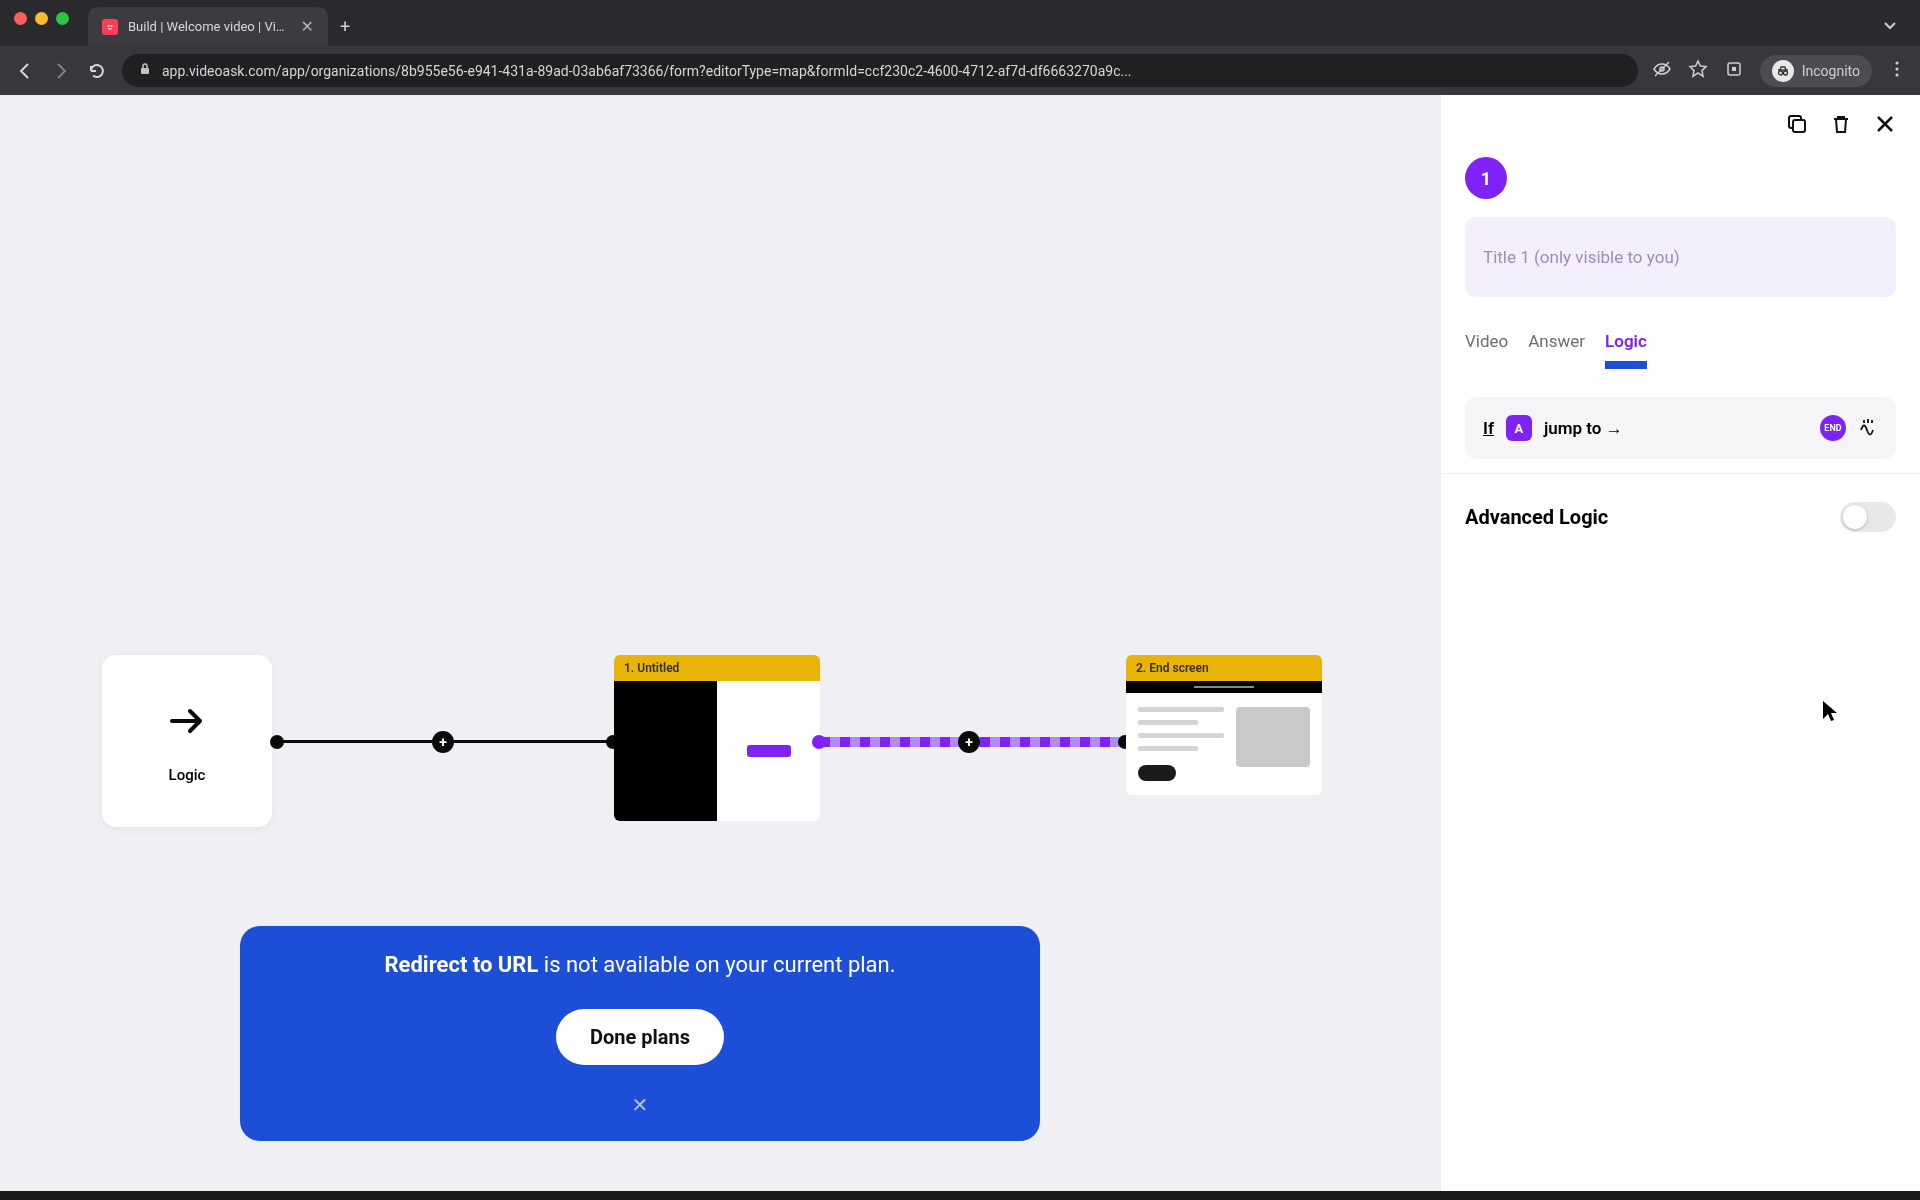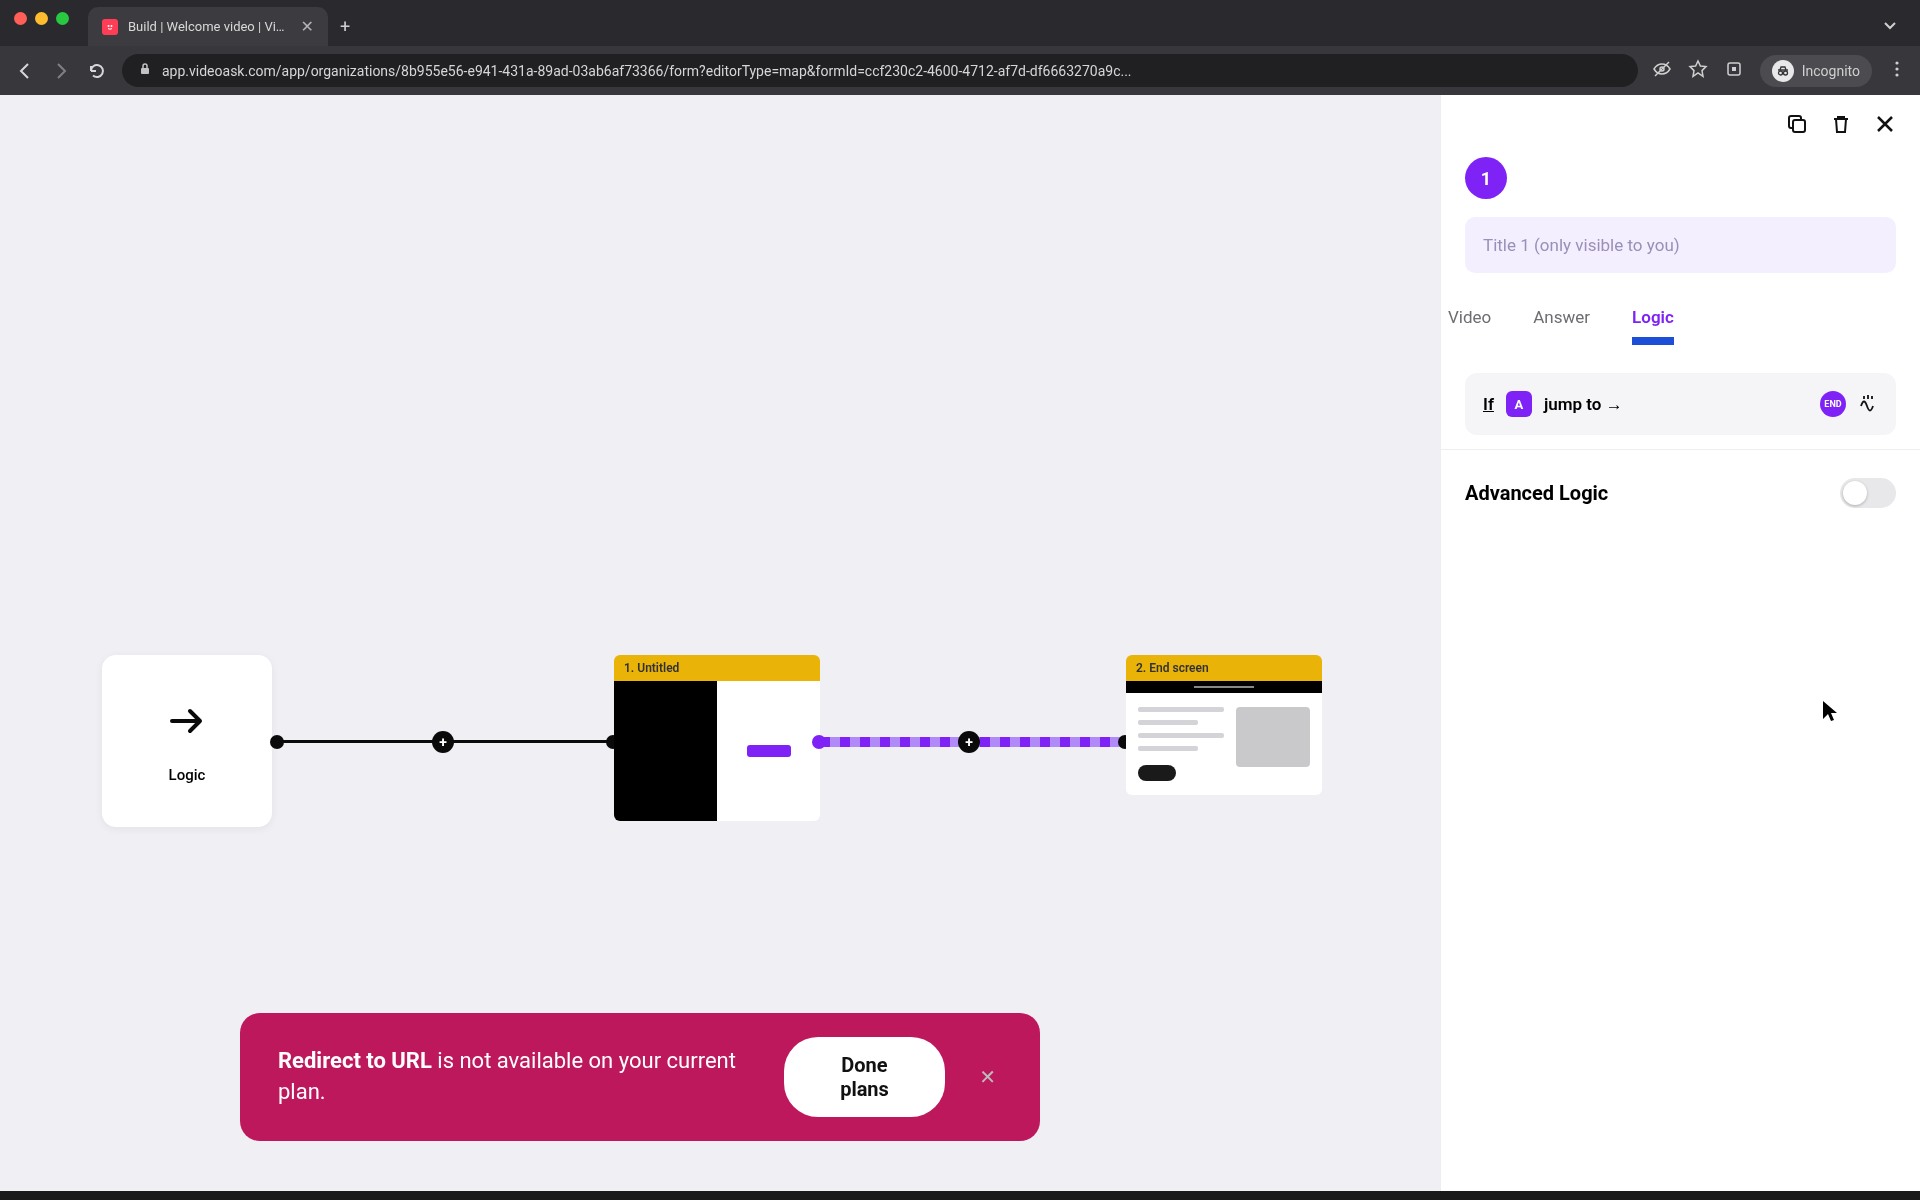--- a/index.html
+++ b/index.html
@@ -58,36 +58,36 @@
 
 
 .edge { position:absolute; height: 3px; background:#0a0a0a; }
 .edge-purple { position:absolute; height: 10px; border-radius:5px;
   background: repeating-linear-gradient(90deg, #7e22f5 0 10px, #b08af8 10px 20px); }
 .node-dot { position:absolute; width:14px; height:14px; border-radius:50%; background:#0a0a0a; }
 .node-dot.p { background:#7e22f5; }
 .plus-dot { position:absolute; width:22px; height:22px; border-radius:50%; background:#0a0a0a; color:#fff; display:flex; align-items:center; justify-content:center; font-size:14px; font-weight:700; cursor:pointer; }
 
 
-.toast { position:absolute; left: 50%; transform: translateX(-60%); bottom: 50px; background:#be185d; color:#fff; border-radius:20px; padding: 24px 38px; display:flex; align-items:center; gap: 28px; width: 800px; }
+.toast { position:absolute; left: 50%; transform: translateX(-60%); bottom: 50px; background:#1d4ed8; color:#fff; border-radius:20px; padding: 24px 20px; display:flex; align-items:center; gap: 28px; width: 800px; flex-direction: column; }
 .toast-text { font-size: 22px; line-height:1.4; }
 .toast-text b { font-weight:700; }
 .toast-btn { background:#fff; color:#111; font-weight:700; font-size:20px; padding: 16px 34px; border-radius: 34px; border:none; cursor:pointer; }
 .toast-close { color:#bdbdbd; font-size:20px; cursor:pointer; padding: 0 6px; }
 
 
 .panel { width: 480px; background:#fff; display:flex; flex-direction:column; border-left:1px solid #eee; }
 .panel-top { display:flex; justify-content:flex-end; gap: 22px; padding: 18px 24px; }
 .panel-ico { cursor:pointer; }
 .panel-head { padding: 0 24px 14px; }
 .step-badge { width:42px; height:42px; border-radius:50%; background:#7e22f5; color:#fff; display:flex; align-items:center; justify-content:center; font-weight:700; font-size:18px; margin-bottom: 18px; }
-.title-input { width:100%; background:#f4efff; border:none; border-radius:10px; padding: 18px 18px; font-size:17px; color:#701a75; }
+.title-input { width:100%; background:#f4efff; border:none; border-radius:10px; padding: 30px 18px; font-size:17px; color:#701a75; }
 .title-input::placeholder { color:#9a8fb8; }
 
-.tabs { display:flex; gap: 42px; padding: 20px 7px 0; font-size:17px; color:#6d6d72; }
+.tabs { display:flex; gap: 20px; padding: 20px 24px 0; font-size:17px; color:#6d6d72; }
 .tabs .t { cursor:pointer; padding-bottom:10px; }
 .tabs .t.active { color:#7e22f5; border-bottom: 8px solid #1d4ed8; font-weight:600; }
 
 .logic-row { margin: 28px 24px 0; background:#f5f5f7; border-radius:12px; padding: 18px 18px; display:flex; align-items:center; gap: 12px; font-size:17px; }
 .chip { width:26px; height:26px; border-radius:6px; background:#7e22f5; color:#fff; display:flex; align-items:center; justify-content:center; font-size:13px; font-weight:700; }
 .end-chip { margin-left:auto; width:26px; height:26px; border-radius:50%; background:#7e22f5; color:#fff; display:flex; align-items:center; justify-content:center; font-size:9px; font-weight:700; }
 .wave-ico { font-size:18px; }
 
 .adv-row { display:flex; align-items:center; justify-content:space-between; padding: 28px 24px; margin-top: 14px; border-top:1px solid #eee; }
 .adv-label { font-size:20px; font-weight:700; }

